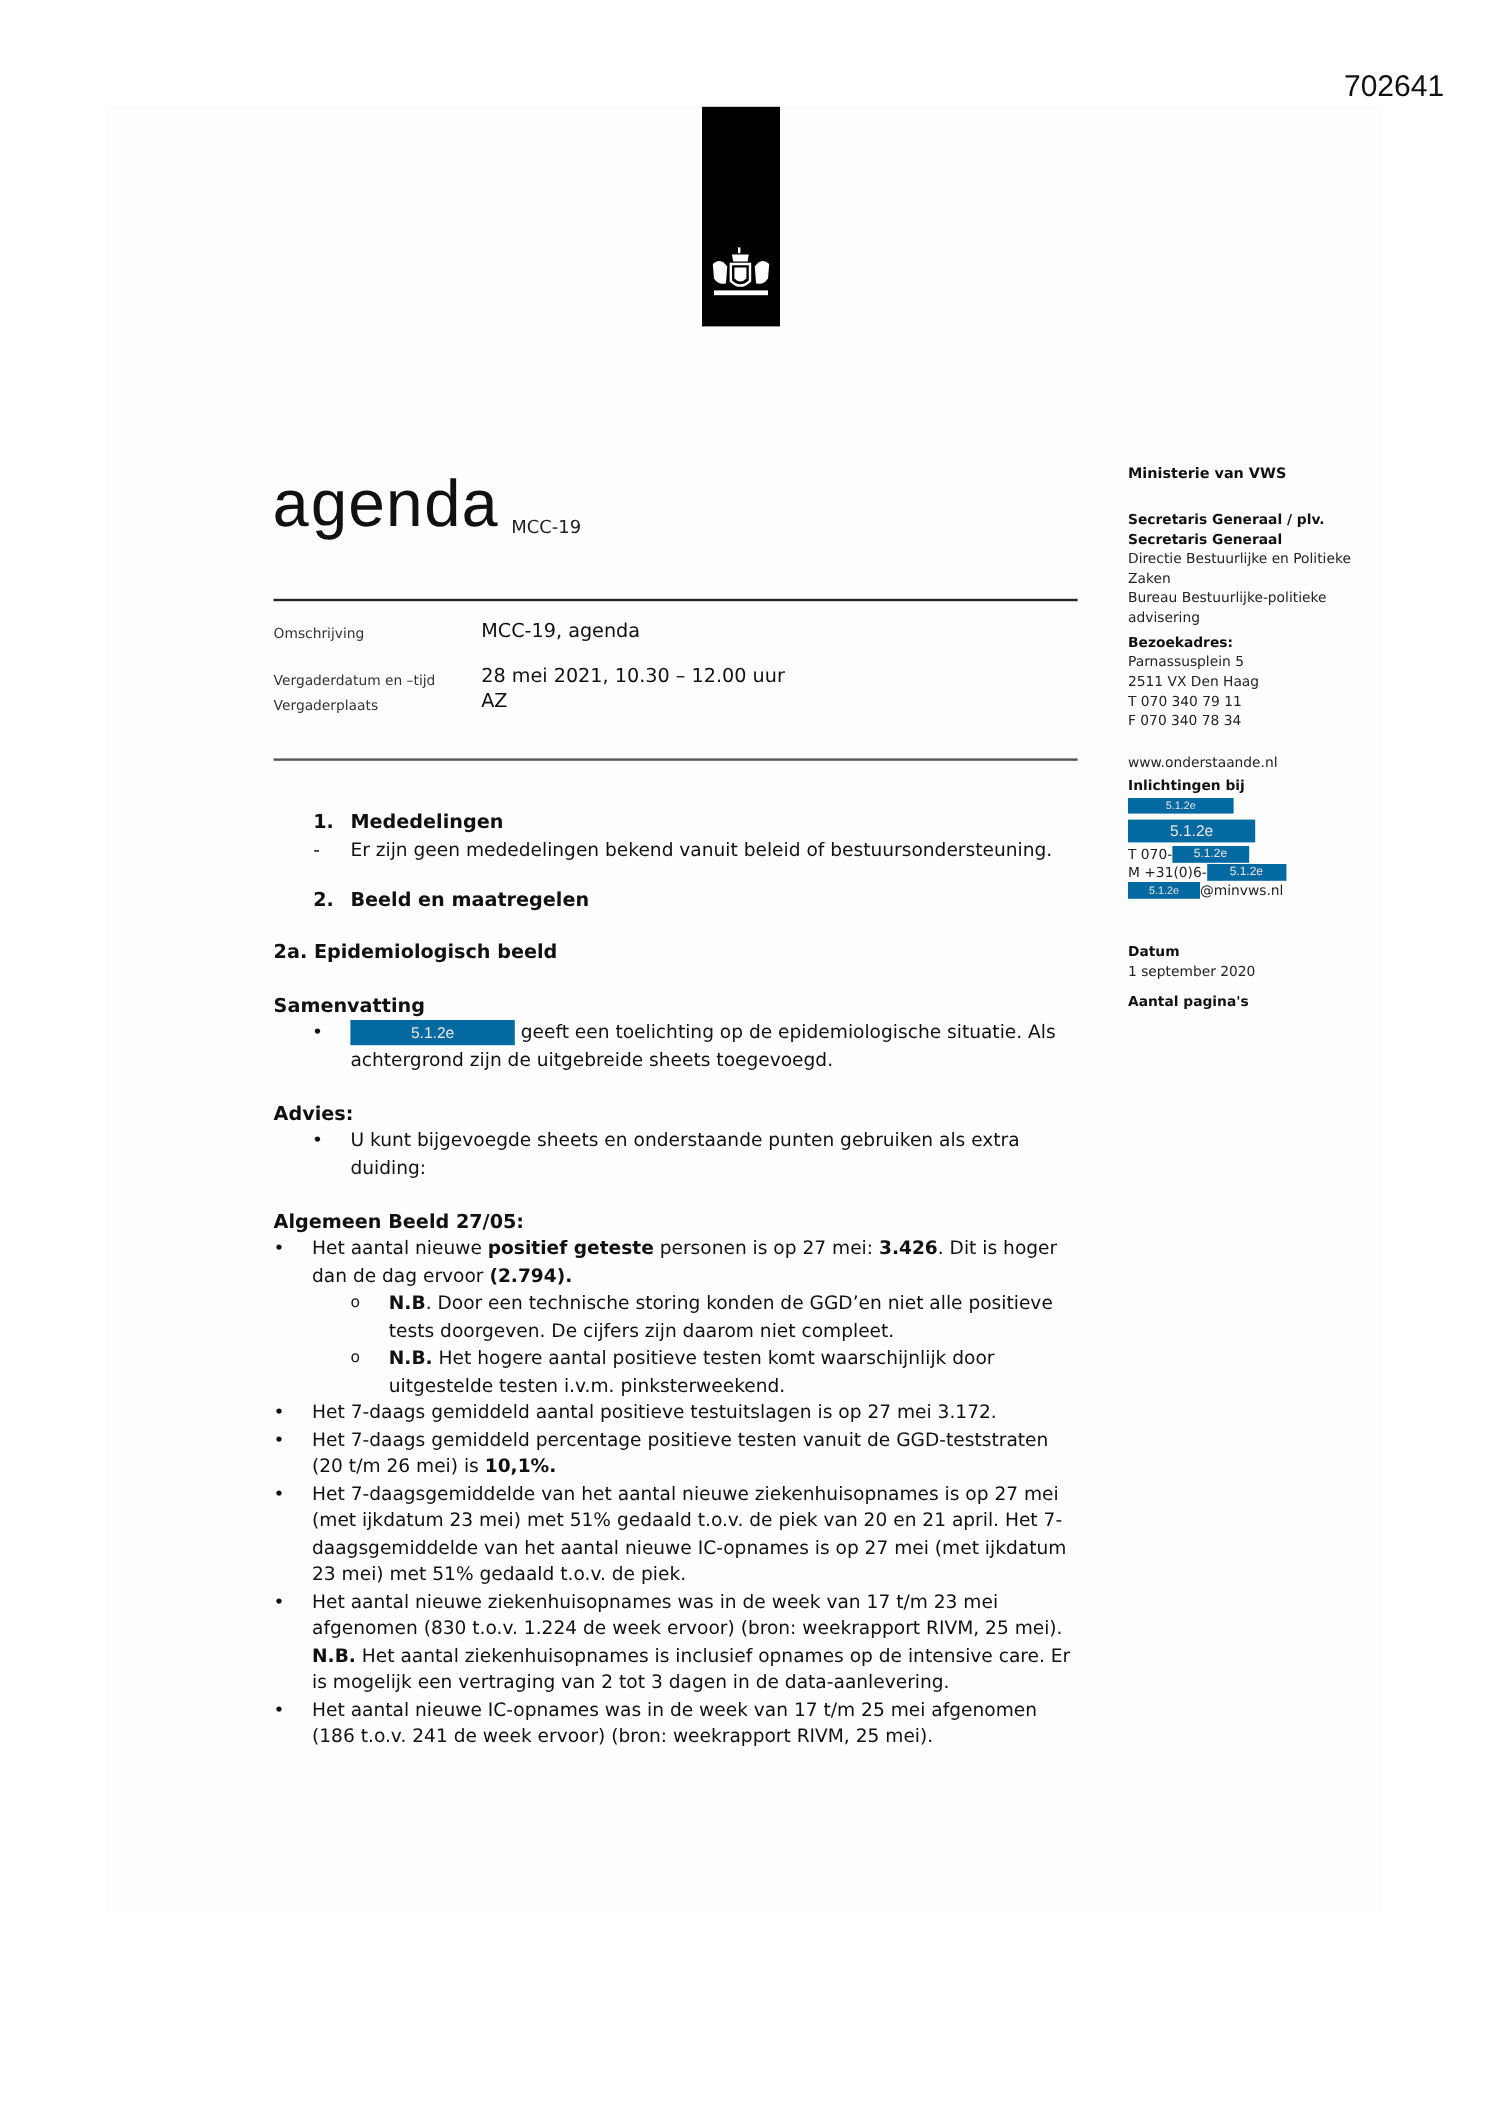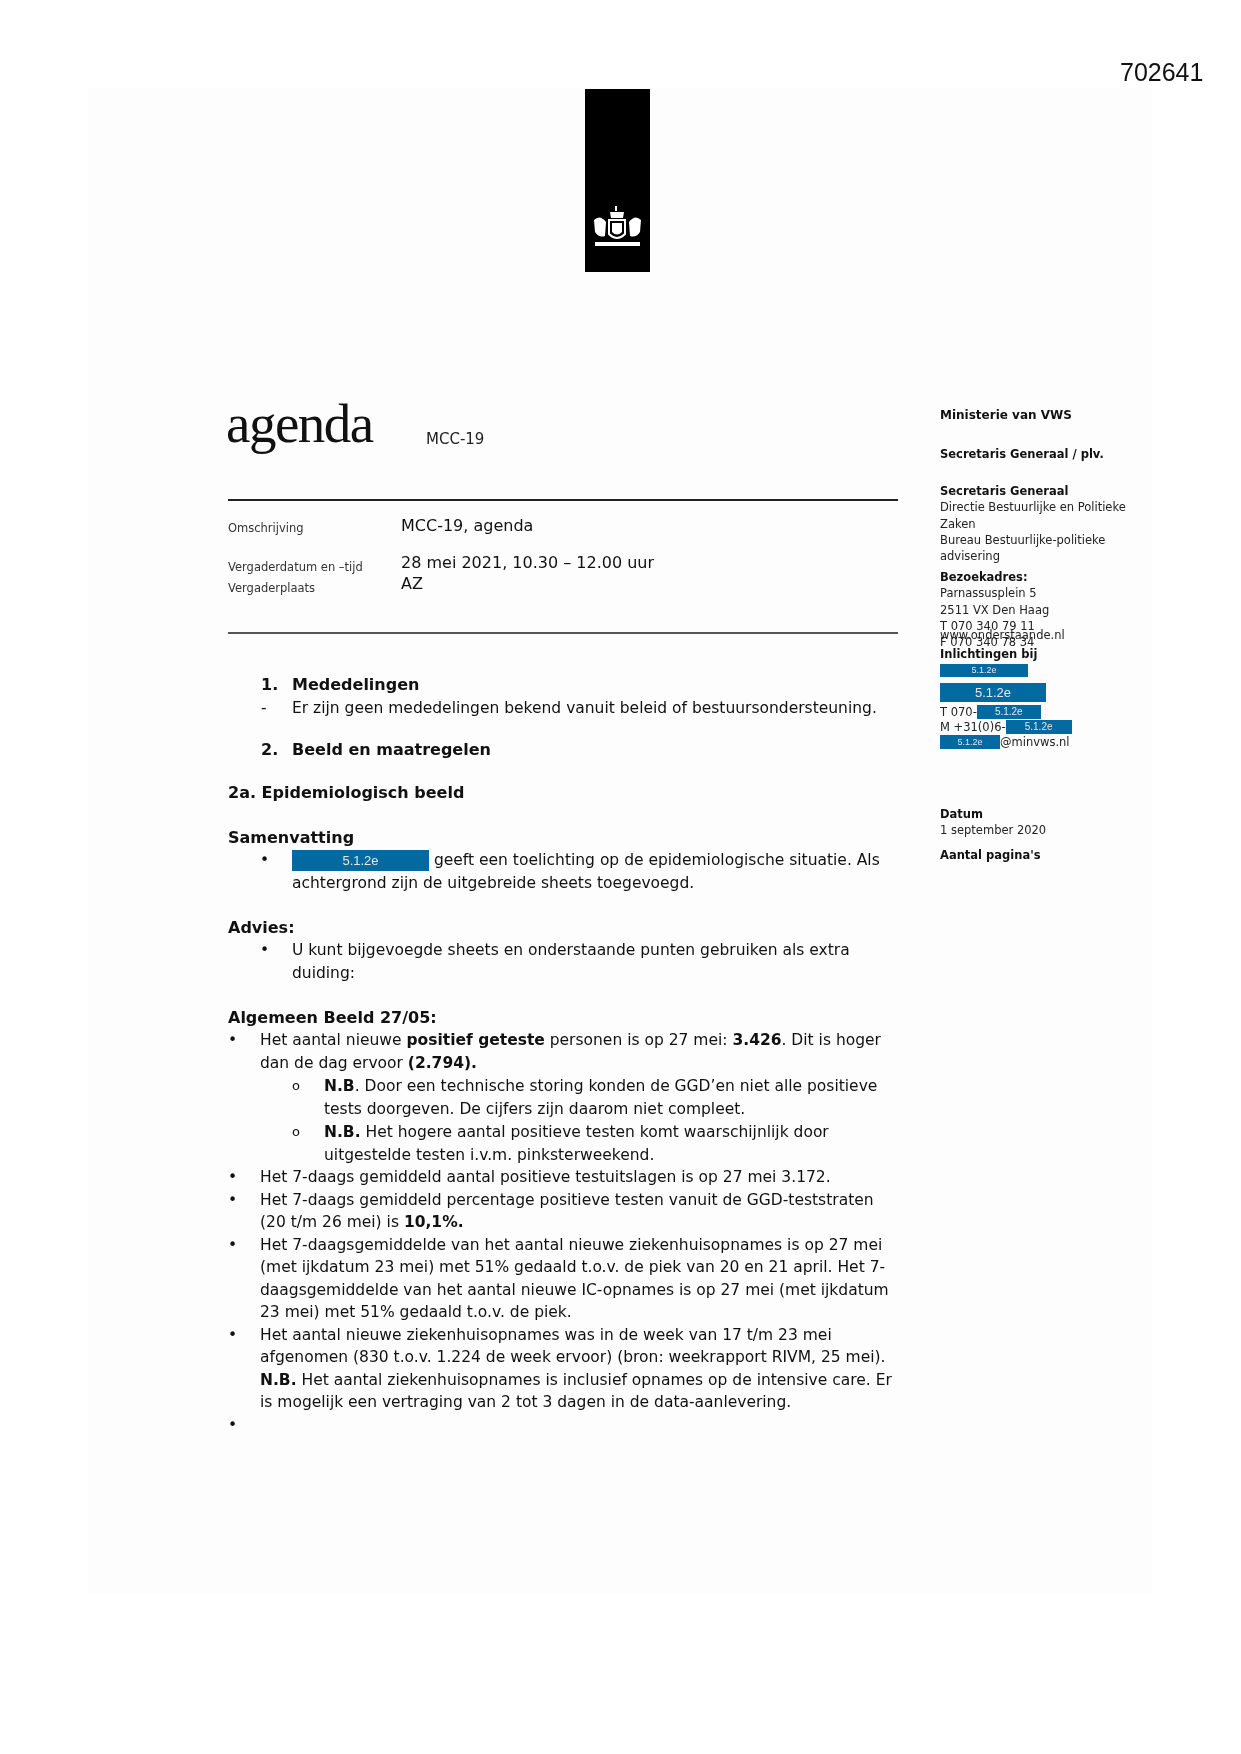--- a/index.html
+++ b/index.html
@@ -18,21 +18,21 @@
   }
   .logo {
     position: absolute; left: 585px; top: 89px; width: 65px; height: 183px;
     background: #000;
   }
   .logo svg { position: absolute; left: 6px; top: 117px; }
 
   
   .title {
     position: absolute; left: 226px; top: 396px;
-    font-family: Liberation Serif, serif; font-size: 55px; letter-spacing: -1.5px;
+    font-family: Liberation Mono, monospace; font-size: 55px; letter-spacing: -1.5px;
     color: #111; line-height: 1;
   }
   .subtitle {
     position: absolute; left: 426px; top: 430px; font-size: 15px; color: #222;
   }
   .rule { position: absolute; left: 228px; width: 670px; height: 2px; background: #222; }
   .rule.r1 { top: 499px; }
   .rule.r2 { top: 632px; height: 2px; background: #555; }
   .meta-label { position: absolute; left: 228px; font-size: 11.5px; color: #333; }
   .meta-value { position: absolute; left: 401px; font-size: 16px; color: #111; }
@@ -47,21 +47,21 @@
     font-family: "Liberation Sans", sans-serif; text-align: center; vertical-align: middle;
   }
   .bullet-list { position: absolute; left: 228px; width: 672px; }
   .bl-item { position: relative; padding-left: 32px; }
   .bl-item .dot { position: absolute; left: 0; top: 0; width: 32px; }
   .sub-item { position: relative; padding-left: 96px; }
   .sub-item .circ { position: absolute; left: 64px; top: 0; font-size: 13px; }
 
   
   .side { position: absolute; left: 940px; width: 220px; font-size: 11.5px; line-height: 16.2px; color: #222; }
-  .side .b { font-weight: bold; color: #111; margin-top: 21px; }
+  .side .b { font-weight: bold; color: #111; }
 </style>
 </head>
 <body>
 
 <div class="doc-number">702641</div>
 <div class="scan-page"></div>
 
 <div class="logo">
   <svg width="53" height="44" viewBox="0 0 53 44">
     <g fill="#fff">
@@ -136,20 +136,21 @@
     <div class="bl-item">
       <span class="dot">•</span>
       <span>Het 7-daagsgemiddelde van het aantal nieuwe ziekenhuisopnames is op 27 mei (met ijkdatum 23 mei) met 51% gedaald t.o.v. de piek van 20 en 21 april. Het 7-daagsgemiddelde van het aantal nieuwe IC-opnames is op 27 mei (met ijkdatum 23 mei) met 51% gedaald t.o.v. de piek.</span>
     </div>
     <div class="bl-item">
       <span class="dot">•</span>
       <span>Het aantal nieuwe ziekenhuisopnames was in de week van 17 t/m 23 mei afgenomen (830 t.o.v. 1.224 de week ervoor) (bron: weekrapport RIVM, 25 mei). </span><b>N.B.</b><span> Het aantal ziekenhuisopnames is inclusief opnames op de intensive care. Er is mogelijk een vertraging van 2 tot 3 dagen in de data-aanlevering.</span>
     </div>
     <div class="bl-item">
       <span class="dot">•</span>
+      <span>Het aantal nieuwe IC-opnames was in de week van 17 t/m 25 mei afgenomen (186 t.o.v. 241 de week ervoor) (bron: weekrapport RIVM, 25 mei).</span>
     </div>
   </div>
 </div>
 
 <div class="side" style="top:386px">
   <div class="b" style="font-size:12px">Ministerie van VWS</div>
 </div>
 <div class="side" style="top:425px">
   <div class="b">Secretaris Generaal / plv.</div>
   <div class="b">Secretaris Generaal</div>

